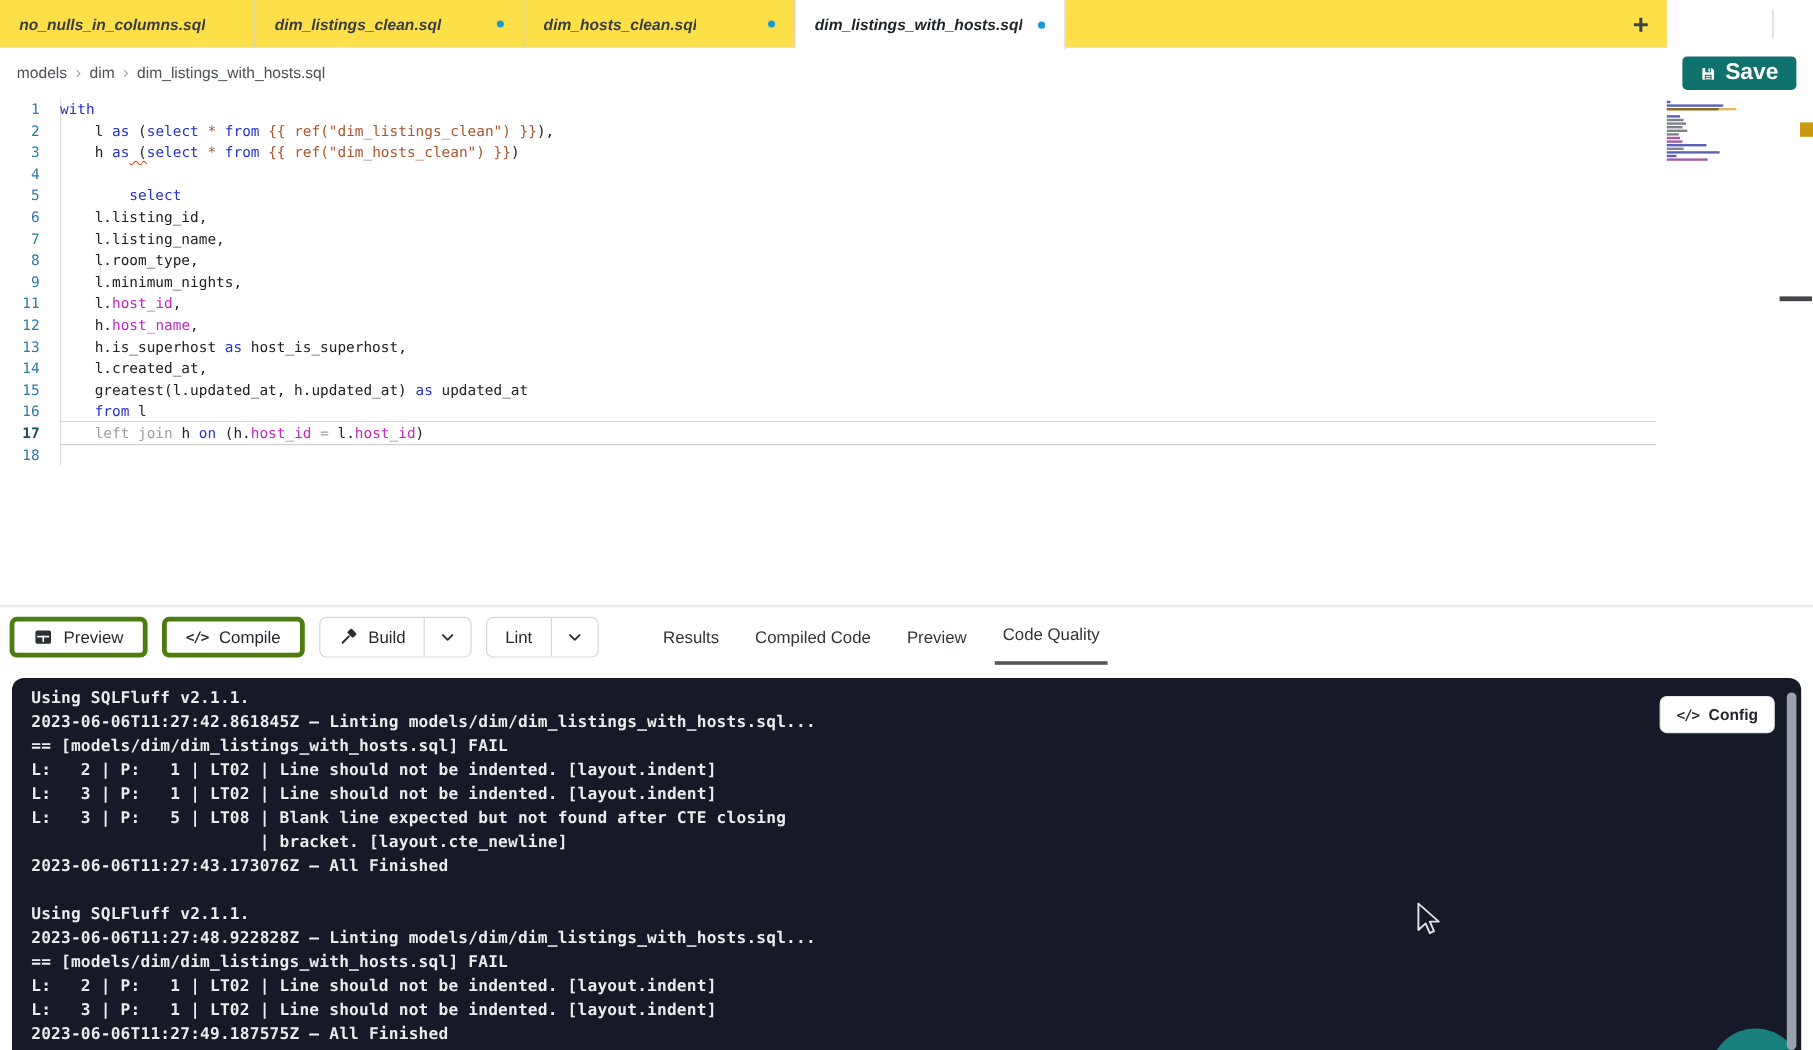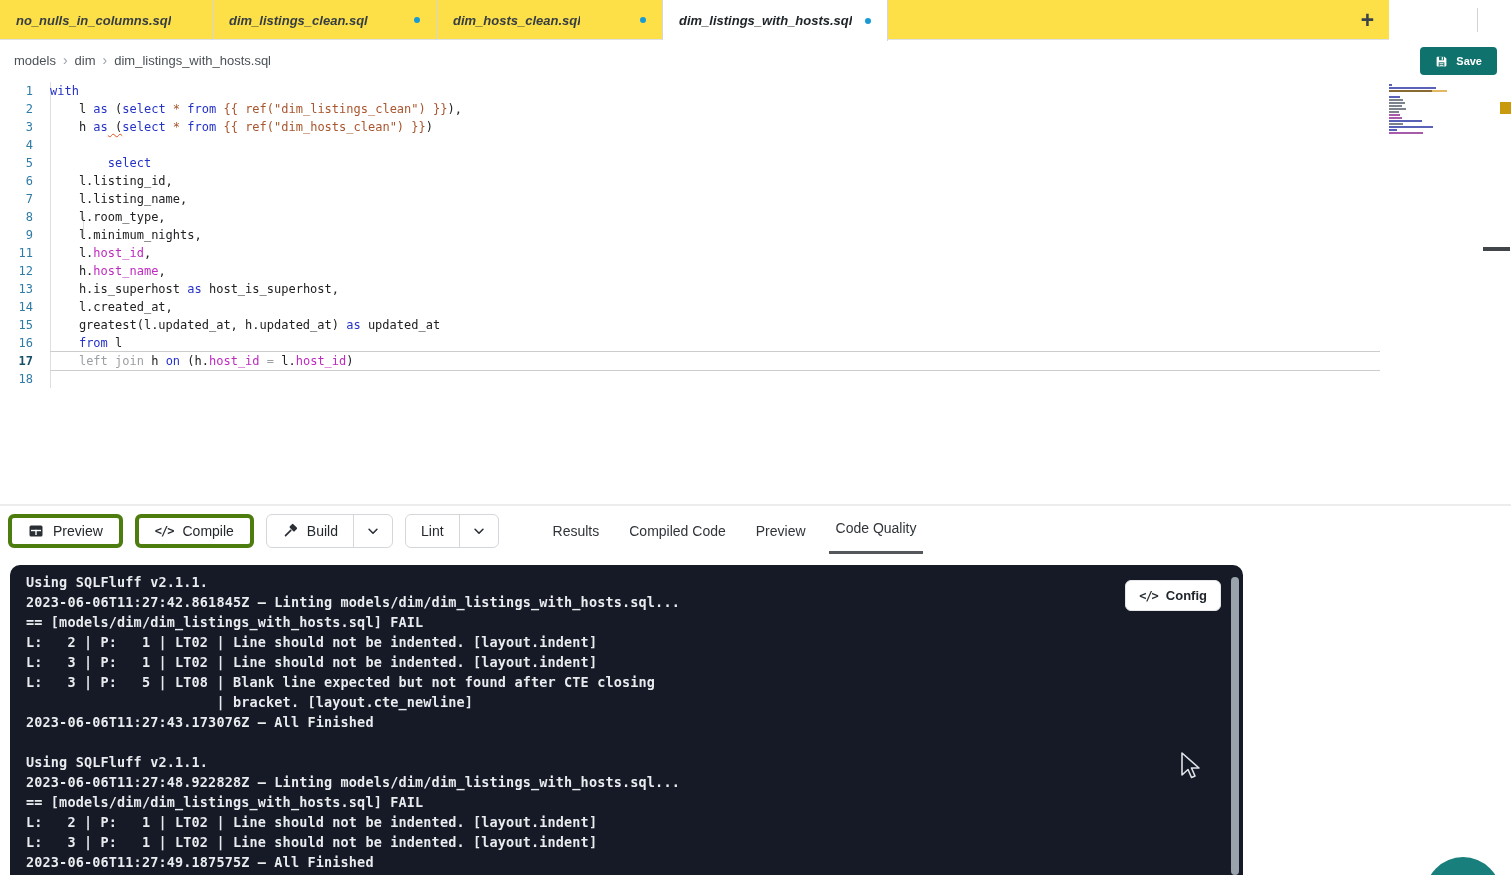--- a/index.html
+++ b/index.html
@@ -16,21 +16,21 @@
   .tlabel { white-space:nowrap; overflow:hidden; }
   .dot { width:6px; height:6px; border:3.5px solid #189ad5; border-radius:50%; background:#fff; margin-left:12px; flex:none; }
   .newtab-divider { position:absolute; left:1477px; top:8px; width:1px; height:24px; background:#cfd4d8; }
   .newtab { position:absolute; right:8px; top:0; width:28px; height:40px; display:flex; align-items:center; justify-content:center; font-size:23px; font-weight:600; color:#3c434a; cursor:pointer; }
 
   
   .crumbbar { position:absolute; top:40px; left:0; width:1511px; height:40px; background:#fff; display:flex; align-items:center; padding:0 14px; }
   .bc { display:flex; align-items:center; }
   .crumb { font-size:13px; color:#4b5157; }
   .crumb-sep { margin:0 7px; color:#9aa1a8; font-size:14px; }
-  .savebtn { position:absolute; right:14px; top:7px; height:28px; background:#10726c; color:#fff; border:none; border-radius:4px; font-family:"Liberation Sans",sans-serif; font-size:11px; font-weight:700; display:flex; align-items:center; gap:8px; padding:0 15px; cursor:pointer; }
+  .savebtn { position:absolute; right:14px; top:7px; height:28px; background:#10726c; color:#fff; border:none; border-radius:4px; font-family:"Liberation Sans",sans-serif; font-size:19px; font-weight:700; display:flex; align-items:center; gap:8px; padding:0 15px; cursor:pointer; }
 
   
   .editor { position:absolute; top:80px; left:0; width:1511px; height:425px; background:#fff; border-bottom:1px solid #ececec; font-family:"DejaVu Sans Mono",monospace; font-size:12px; }
   .gutter-sep { position:absolute; left:50px; top:2px; width:1px; height:306px; background:#dedede; }
   .indent-guide { position:absolute; left:83px; top:137px; width:1px; height:20px; background:#dcdcdc; }
   .lines { position:absolute; top:2px; left:0; }
   .line { display:flex; height:18px; line-height:18px; }
   .ln { width:50px; flex:none; text-align:right; padding-right:17px; color:#2e7ba6; font-size:12px; }
   .lc { white-space:pre; color:#202124; width:1330px; }
   .line.active .lc { box-shadow:0 -1px 0 #cdcdcd, 0 1px 0 #cdcdcd; }
@@ -51,21 +51,21 @@
   .btn-group { display:flex; align-items:stretch; margin-right:12px; border:1px solid #d3d7db; border-radius:6px; height:34px; background:#fff; }
   .btn-main { display:flex; align-items:center; gap:9px; padding:0 15px; font-size:14px; font-weight:500; color:#24292e; border-right:1px solid #d3d7db; cursor:pointer; }
   .btn-chev { width:38px; display:flex; align-items:center; justify-content:center; cursor:pointer; }
   .code-glyph { font-family:"DejaVu Sans Mono",monospace; font-size:12px; font-weight:700; color:#2a2f35; letter-spacing:-1px; }
   .paneltabs { display:flex; align-items:center; gap:30px; margin-left:42px; height:50px; }
   .ptab { position:relative; height:50px; display:flex; align-items:center; font-size:14px; color:#30353a; cursor:pointer; }
   .ptab.active::after { content:""; position:absolute; left:-7px; right:-7px; bottom:2px; height:3px; background:#54575c; }
   .ptab.active span { position:relative; top:-3px; }
 
   
-  .terminal { position:absolute; left:10px; top:565px; width:1233px; height:310px; background:#151a26; border-radius:10px 10px 0 0; }
+  .terminal { position:absolute; left:10px; top:565px; width:1491px; height:310px; background:#151a26; border-radius:10px 10px 0 0; }
   .terminal pre { margin:0; padding:7px 16px; font-family:"DejaVu Sans Mono",monospace; font-weight:700; font-size:13.5px; line-height:20px; letter-spacing:0.15px; color:#e9ebee; white-space:pre; }
   .configbtn { position:absolute; top:15px; right:22px; height:31px; background:#fff; border:1px solid #e4e6e8; border-radius:6px; display:flex; align-items:center; gap:8px; padding:0 13px; font-family:"Liberation Sans",sans-serif; font-size:13px; font-weight:600; color:#20252b; cursor:pointer; }
   .term-scroll { position:absolute; top:12px; right:4px; width:8px; bottom:0; background:#9aa2ac; border-radius:4px; z-index:3; }
   .chat { position:absolute; left:1425px; top:857px; width:76px; height:76px; border-radius:50%; background:#187f7c; z-index:2; cursor:pointer; }
   .cursor { position:absolute; left:1178px; top:750px; z-index:9; }
 </style>
 </head>
 <body>
 
 <div class="page">

